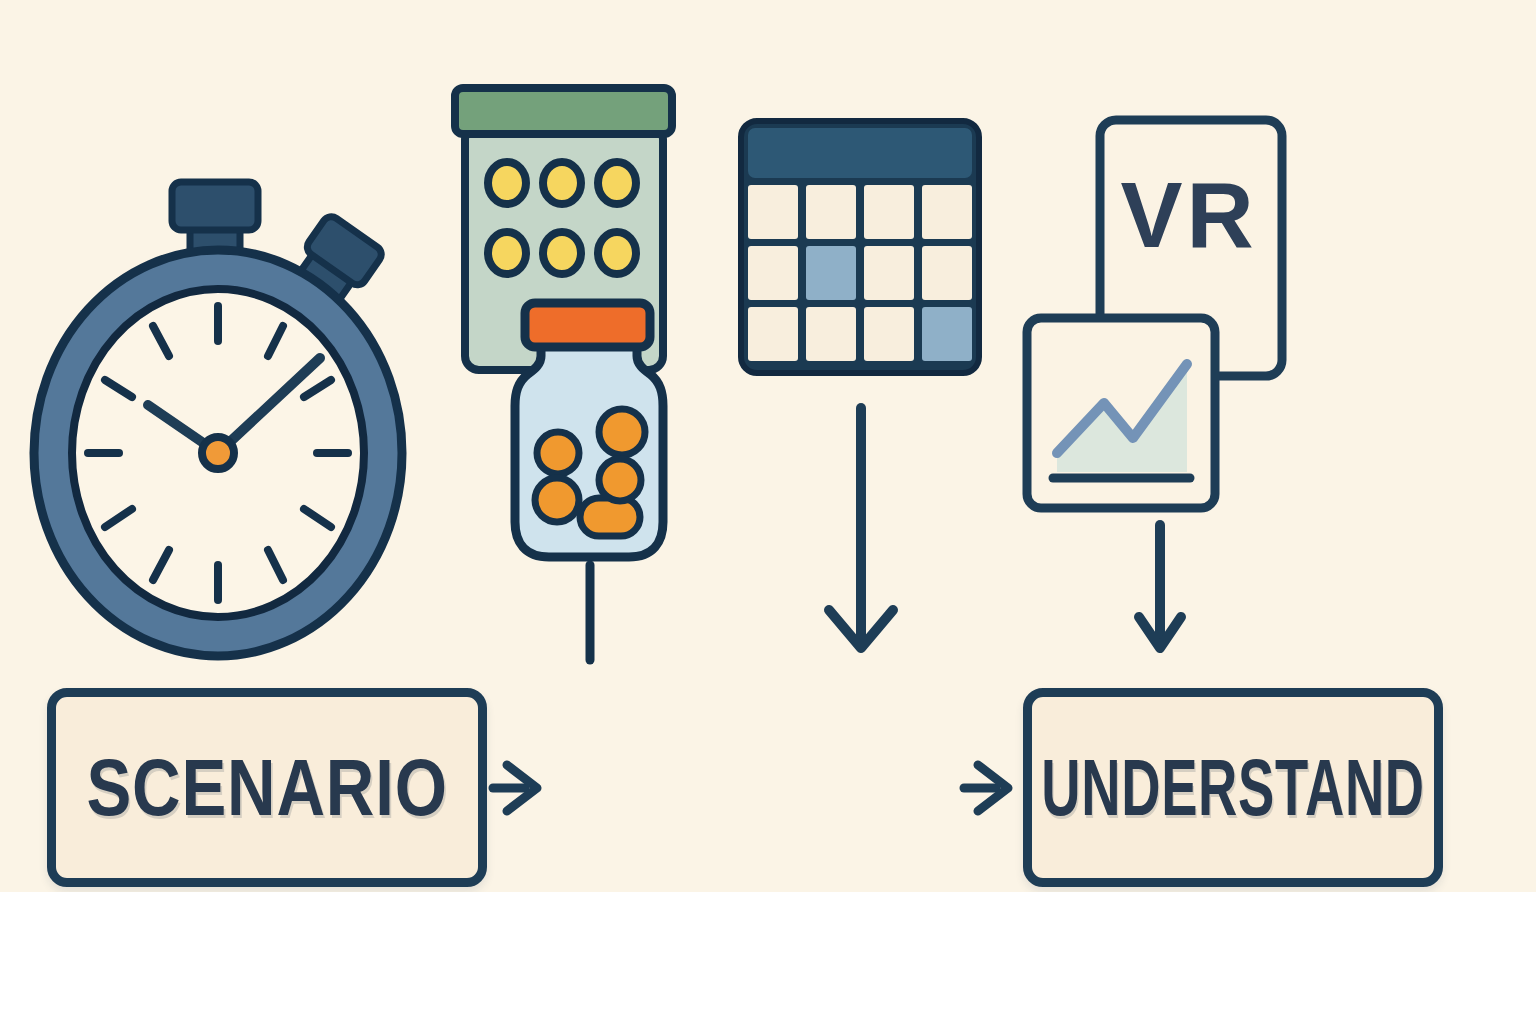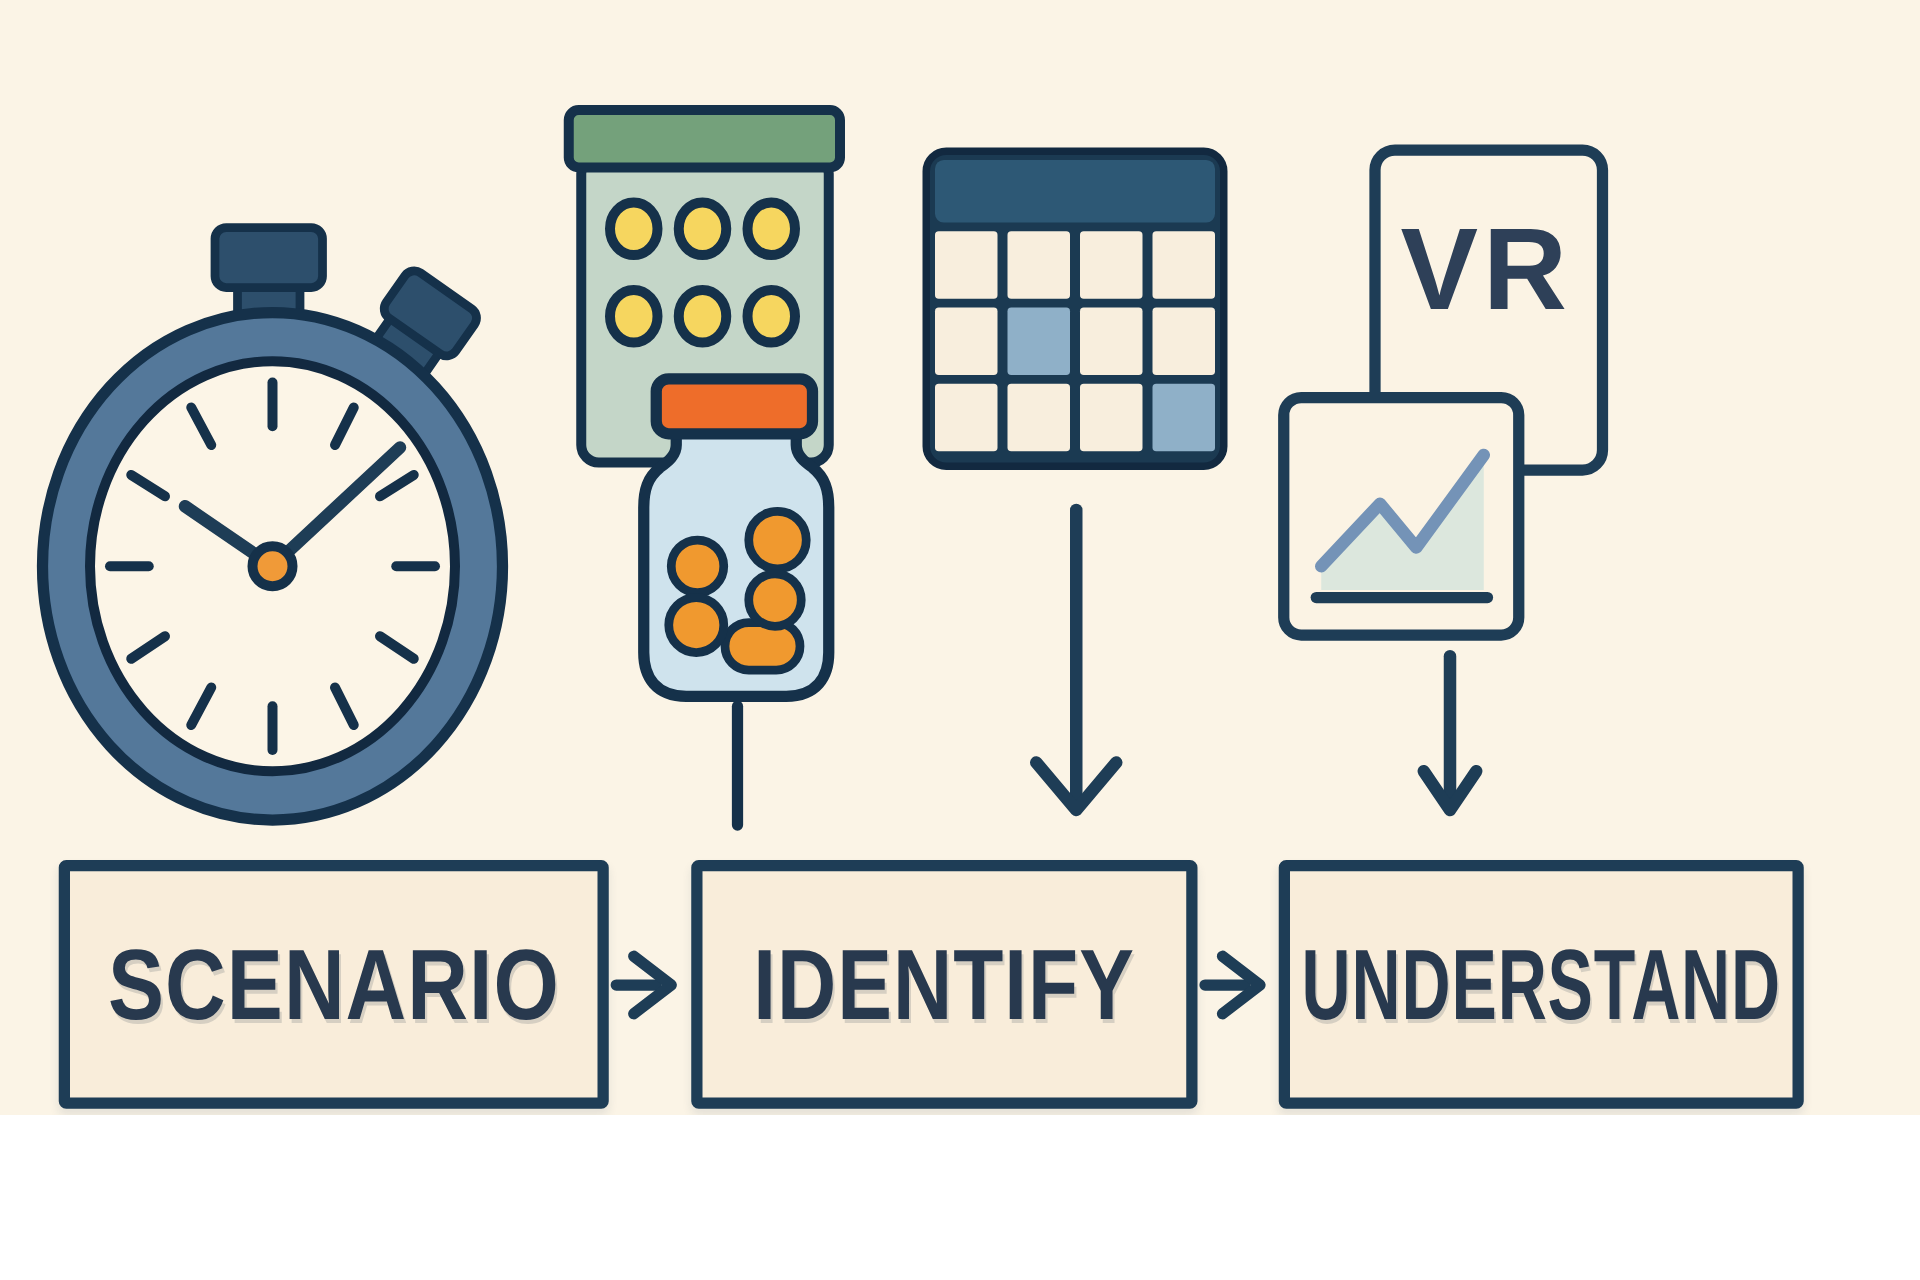--- a/index.html
+++ b/index.html
@@ -10,21 +10,21 @@
     background:#fbf4e6;
     overflow:hidden;
     font-family:"Liberation Sans", sans-serif;
   }
   .abs{position:absolute;}
   .flow-box{
     position:absolute;
     top:688px;height:199px;
     background:#f9edda;
     border:9px solid #1e3d56;
-    border-radius:6px;
+    border-radius:20px;
     box-sizing:border-box;
     display:flex;align-items:center;justify-content:center;
     box-shadow:0 5px 8px rgba(30,61,86,0.10);
   }
   .flow-label{
     font-weight:bold;
     font-size:80px;
     color:#28394e;
     letter-spacing:1px;
     white-space:nowrap;
@@ -158,23 +158,20 @@
 
     <g stroke="#1e3d56" stroke-width="10" stroke-linecap="round" stroke-linejoin="round" fill="none">
       <line x1="145" y1="415" x2="145" y2="530"></line>
       <polyline points="124,507 145,538 166,507"></polyline>
     </g>
   </svg>
 
   <div class="flow-box" id="box-scenario">
     <span class="flow-label">SCENARIO</span>
   </div>
-  <div class="flow-box" id="box-identify">
-    <span class="flow-label">IDENTIFY</span>
-  </div>
   <div class="flow-box" id="box-understand">
     <span class="flow-label">UNDERSTAND</span>
   </div>
 
   <svg class="abs" style="left:487px;top:755px;" width="66" height="66" viewBox="0 0 66 66">
     <g stroke="#1e3d56" stroke-width="9" stroke-linecap="round" stroke-linejoin="round" fill="none">
       <line x1="6" y1="33" x2="38" y2="33"></line>
       <polyline points="20,10 50,33 20,56"></polyline>
     </g>
   </svg>

